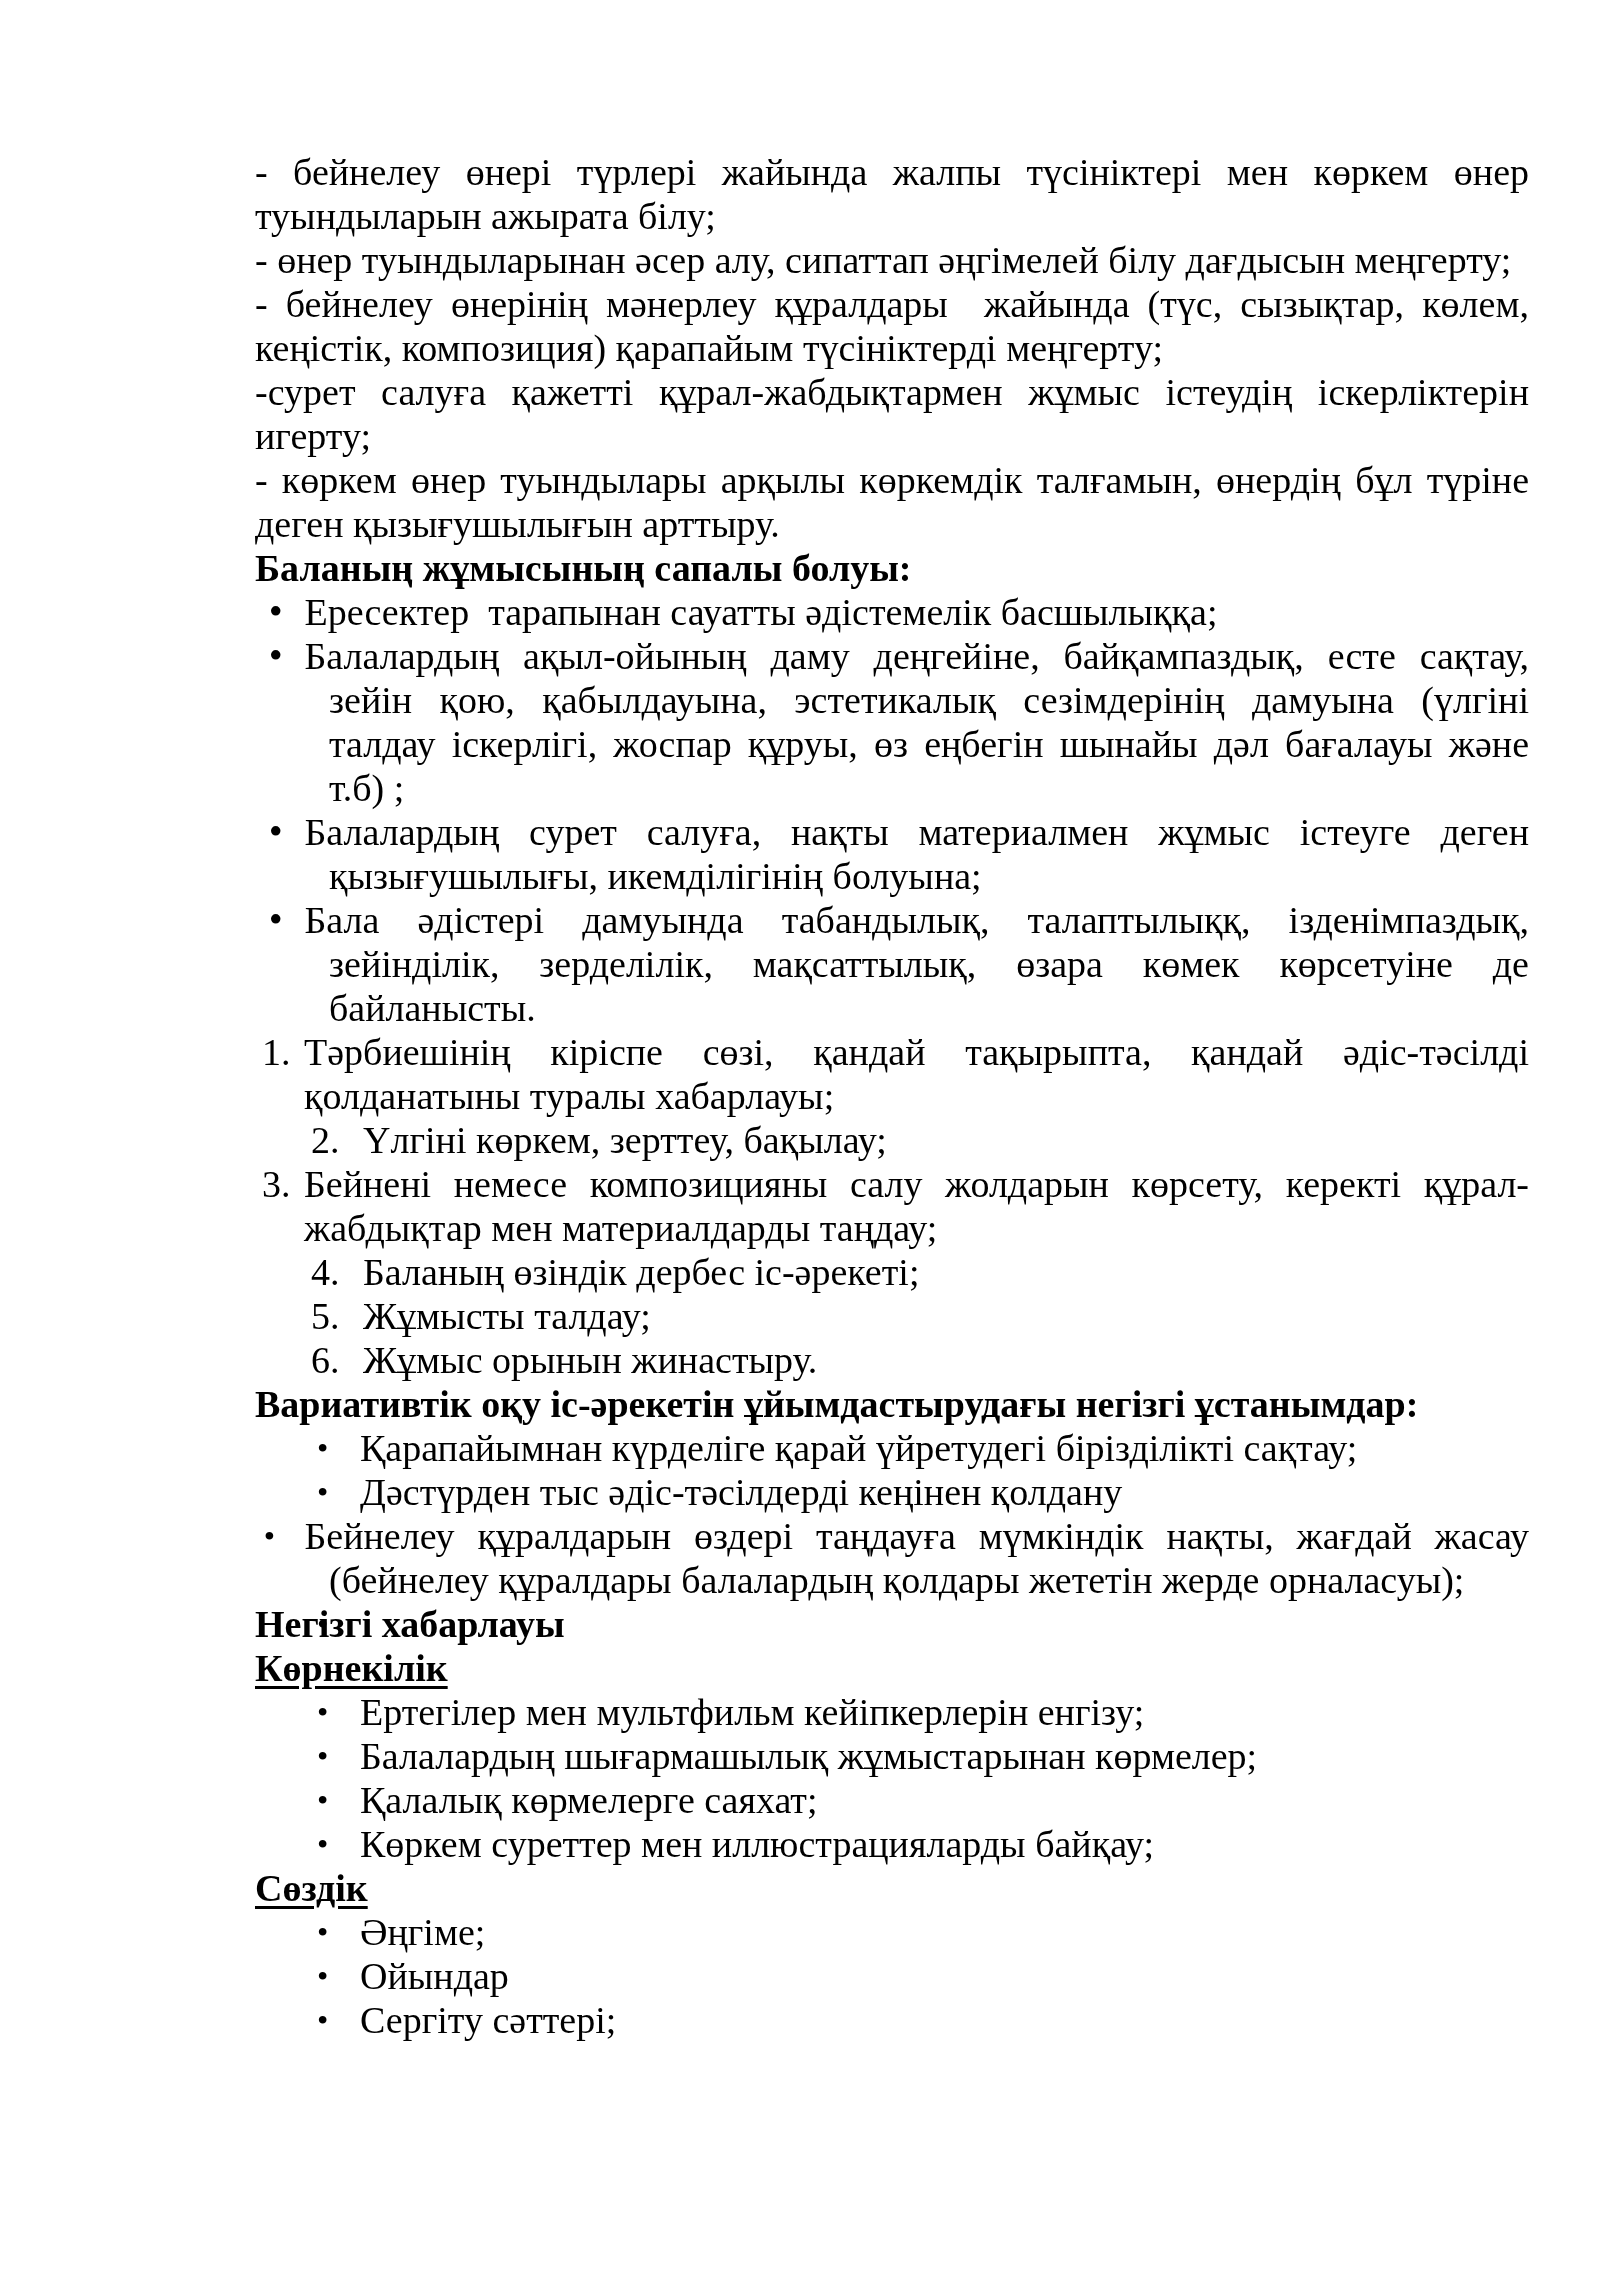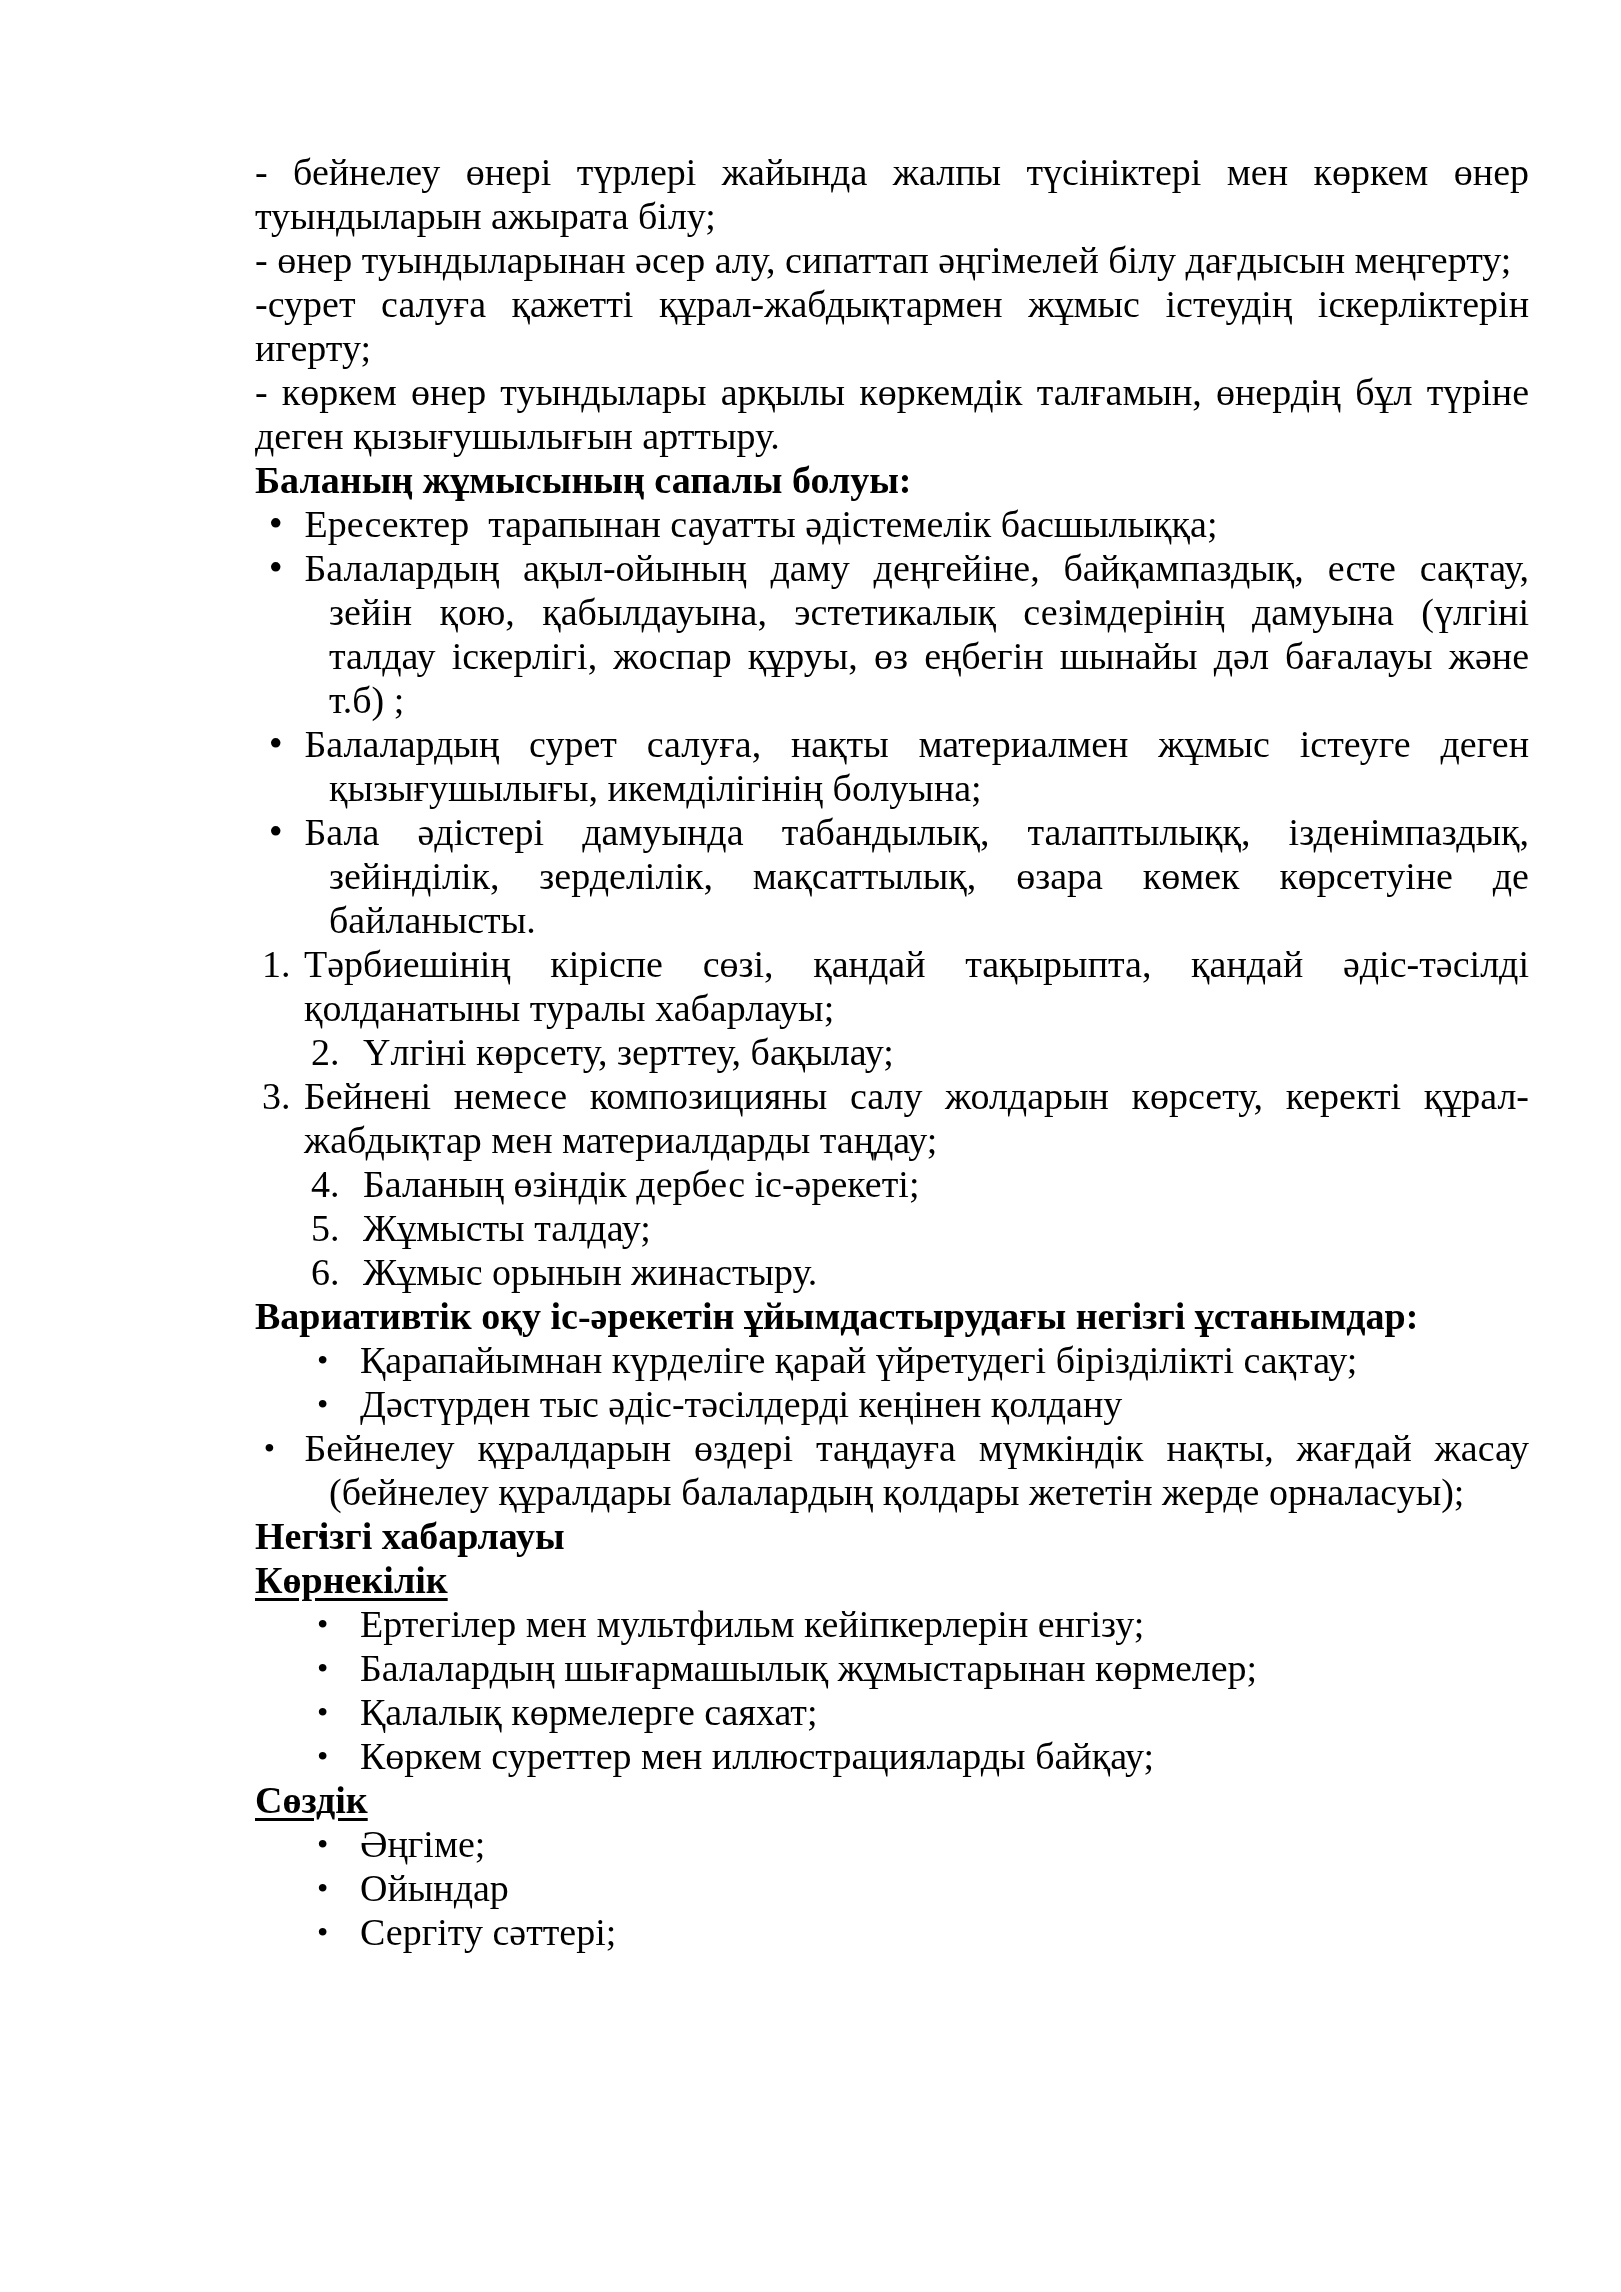--- a/index.html
+++ b/index.html
@@ -52,29 +52,30 @@
   .b2-left { padding-left: 74px; text-indent: -24.5px; }
   .b2-left > .marker { position: absolute; left: 8.8px; top: 0; text-indent: 0; font-size: 0.85em; }
 </style>
 </head>
 <body>
 
 <div class="page">
   <div class="doc" id="doc">
       <div class="block p"><span>- бейнелеу өнері түрлері жайында жалпы түсініктері мен көркем өнер туындыларын ажырата білу;</span></div>
       <div class="block p"><span>- өнер туындыларынан әсер алу, сипаттап әңгімелей білу дағдысын меңгерту;</span></div>
+      <div class="block p"><span>- бейнелеу өнерінің мәнерлеу құралдары&nbsp; жайында (түс, сызықтар, көлем, кеңістік, композиция) қарапайым түсініктерді меңгерту;</span></div>
       <div class="block p"><span>-сурет салуға қажетті құрал-жабдықтармен жұмыс істеудің іскерліктерін игерту;</span></div>
       <div class="block p"><span>- көркем өнер туындылары арқылы көркемдік талғамын, өнердің бұл түріне деген қызығушылығын арттыру.</span></div>
       <div class="block h"><span>Баланың жұмысының сапалы болуы:</span></div>
       <div class="block b1"><span class="marker">•</span><span>Ересектер&nbsp; тарапынан сауатты әдістемелік басшылыққа;</span></div>
       <div class="block b1"><span class="marker">•</span><span>Балалардың ақыл-ойының даму деңгейіне, байқампаздық, есте сақтау, зейін қою, қабылдауына, эстетикалық сезімдерінің дамуына (үлгіні талдау іскерлігі, жоспар құруы, өз еңбегін шынайы дәл бағалауы және т.б) ;</span></div>
       <div class="block b1"><span class="marker">•</span><span>Балалардың сурет салуға, нақты материалмен жұмыс істеуге деген қызығушылығы, икемділігінің болуына;</span></div>
       <div class="block b1"><span class="marker">•</span><span>Бала әдістері дамуында табандылық, талаптылыққ, ізденімпаздық, зейінділік, зерделілік, мақсаттылық, өзара көмек көрсетуіне де байланысты.</span></div>
       <div class="block num0"><span class="marker">1.</span><span>Тәрбиешінің кіріспе сөзі, қандай тақырыпта, қандай әдіс-тәсілді қолданатыны туралы хабарлауы;</span></div>
-      <div class="block num1"><span class="marker">2.</span><span>Үлгіні көрсету, зерттеу, бақылау;</span></div>
+      <div class="block num1"><span class="marker">2.</span><span>Үлгіні көркем, зерттеу, бақылау;</span></div>
       <div class="block num0"><span class="marker">3.</span><span>Бейнені немесе композицияны салу жолдарын көрсету, керекті құрал-жабдықтар мен материалдарды таңдау;</span></div>
       <div class="block num1"><span class="marker">4.</span><span>Баланың өзіндік дербес іс-әрекеті;</span></div>
       <div class="block num1"><span class="marker">5.</span><span>Жұмысты талдау;</span></div>
       <div class="block num1"><span class="marker">6.</span><span>Жұмыс орынын жинастыру.</span></div>
       <div class="block h"><span>Вариативтік оқу іс-әрекетін ұйымдастырудағы негізгі ұстанымдар:</span></div>
       <div class="block b2-deep"><span class="marker">•</span><span>Қарапайымнан күрделіге қарай үйретудегі бірізділікті сақтау;</span></div>
       <div class="block b2-deep"><span class="marker">•</span><span>Дәстүрден тыс әдіс-тәсілдерді кеңінен қолдану</span></div>
       <div class="block b2-left"><span class="marker">•</span><span>Бейнелеу құралдарын өздері таңдауға мүмкіндік нақты, жағдай жасау (бейнелеу құралдары балалардың қолдары жететін жерде орналасуы);</span></div>
       <div class="block b2-deep"><span class="marker">•</span></div>
       <div class="block h"><span>Негізгі хабарлауы</span></div>

